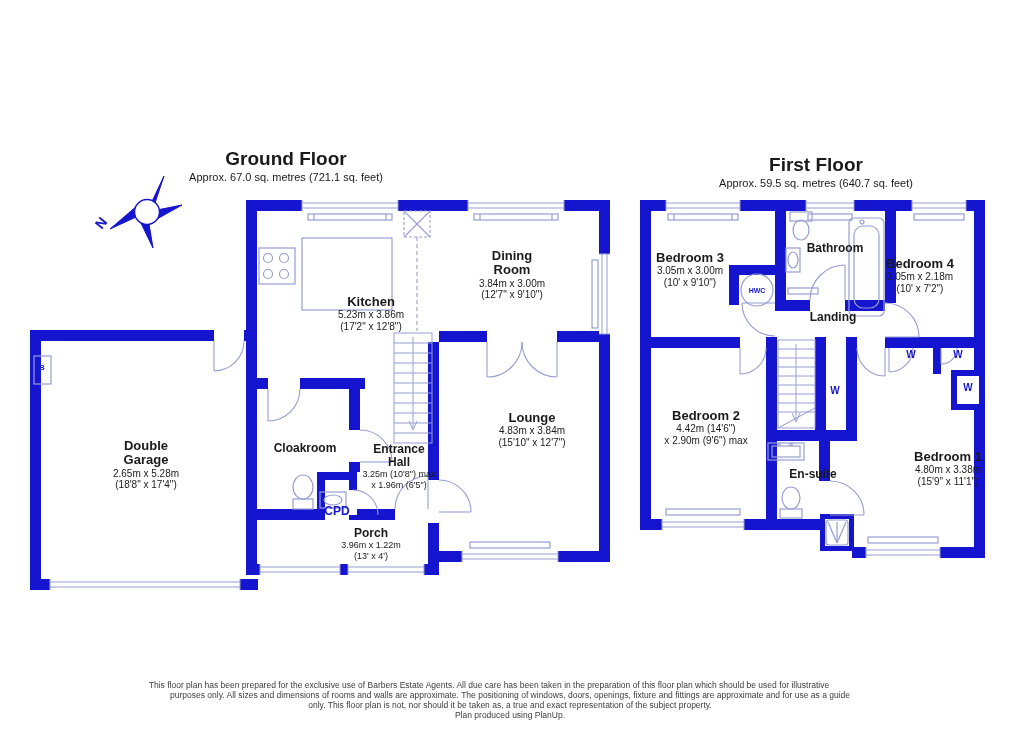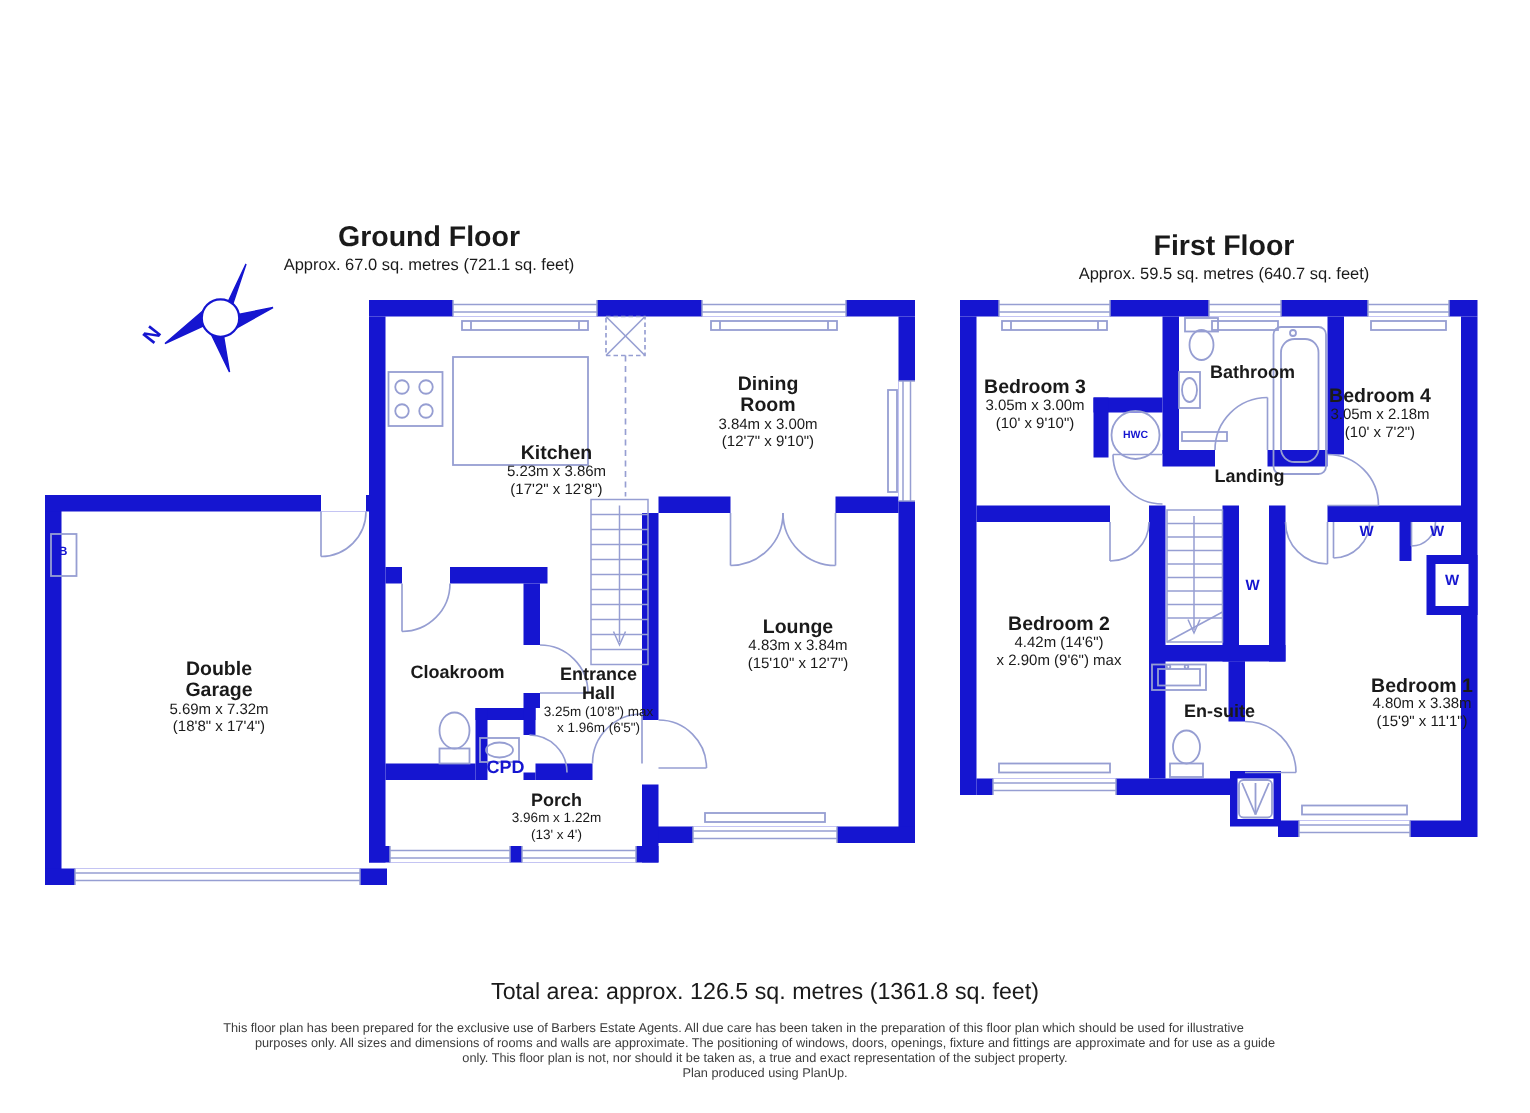--- a/index.html
+++ b/index.html
@@ -343,21 +343,21 @@
   </div>
 
   <div class="lbl" style="left:532px;top:411px;">
     <div class="rname">Lounge</div>
     <div class="rdim">4.83m x 3.84m</div>
     <div class="rdim">(15'10" x 12'7")</div>
   </div>
 
   <div class="lbl wrap w64" style="left:146px;top:439px;">
     <div class="rname">Double Garage</div>
-    <div class="rdim">5.69m x 7.32m</div>
+    <div class="rdim">2.65m x 5.28m</div>
     <div class="rdim">(18'8" x 17'4")</div>
   </div>
 
   <div class="lbl small-name" style="left:305px;top:441px;">Cloakroom</div>
 
   <div class="lbl wrap w64" style="left:399px;top:443px;">
     <div class="rname" style="font-size:12px">Entrance Hall</div>
     <div class="rdim" style="font-size:9px">3.25m (10'8") max</div>
     <div class="rdim" style="font-size:9px">x 1.96m (6'5")</div>
   </div>
@@ -402,19 +402,18 @@
     <div class="rdim">(15'9" x 11'1")</div>
   </div>
 
   <div class="lbl small-name" style="left:813px;top:467px;">En-suite</div>
 
   <div class="lbl blue wlab" style="left:911px;top:349px;">W</div>
   <div class="lbl blue wlab" style="left:958px;top:349px;">W</div>
   <div class="lbl blue wlab" style="left:968px;top:382px;">W</div>
   <div class="lbl blue wlab" style="left:835px;top:385px;">W</div>
 
-  <div class="lbl total" style="left:510px;top:653px;">Total area: approx. 126.5 sq. metres (1361.8 sq. feet)</div>
   <div class="lbl disc" style="left:489px;top:680px;text-align:center;">This floor plan has been prepared for the exclusive use of Barbers Estate Agents. All due care has been taken in the preparation of this floor plan which should be used for illustrative</div>
   <div class="lbl disc" style="left:510px;top:690px;">purposes only. All sizes and dimensions of rooms and walls are approximate. The positioning of windows, doors, openings, fixture and fittings are approximate and for use as a guide</div>
   <div class="lbl disc" style="left:510px;top:700px;">only. This floor plan is not, nor should it be taken as, a true and exact representation of the subject property.</div>
   <div class="lbl disc" style="left:510px;top:710px;text-align:center;">Plan produced using PlanUp.</div>
 
 </div>
 
 </body></html>

